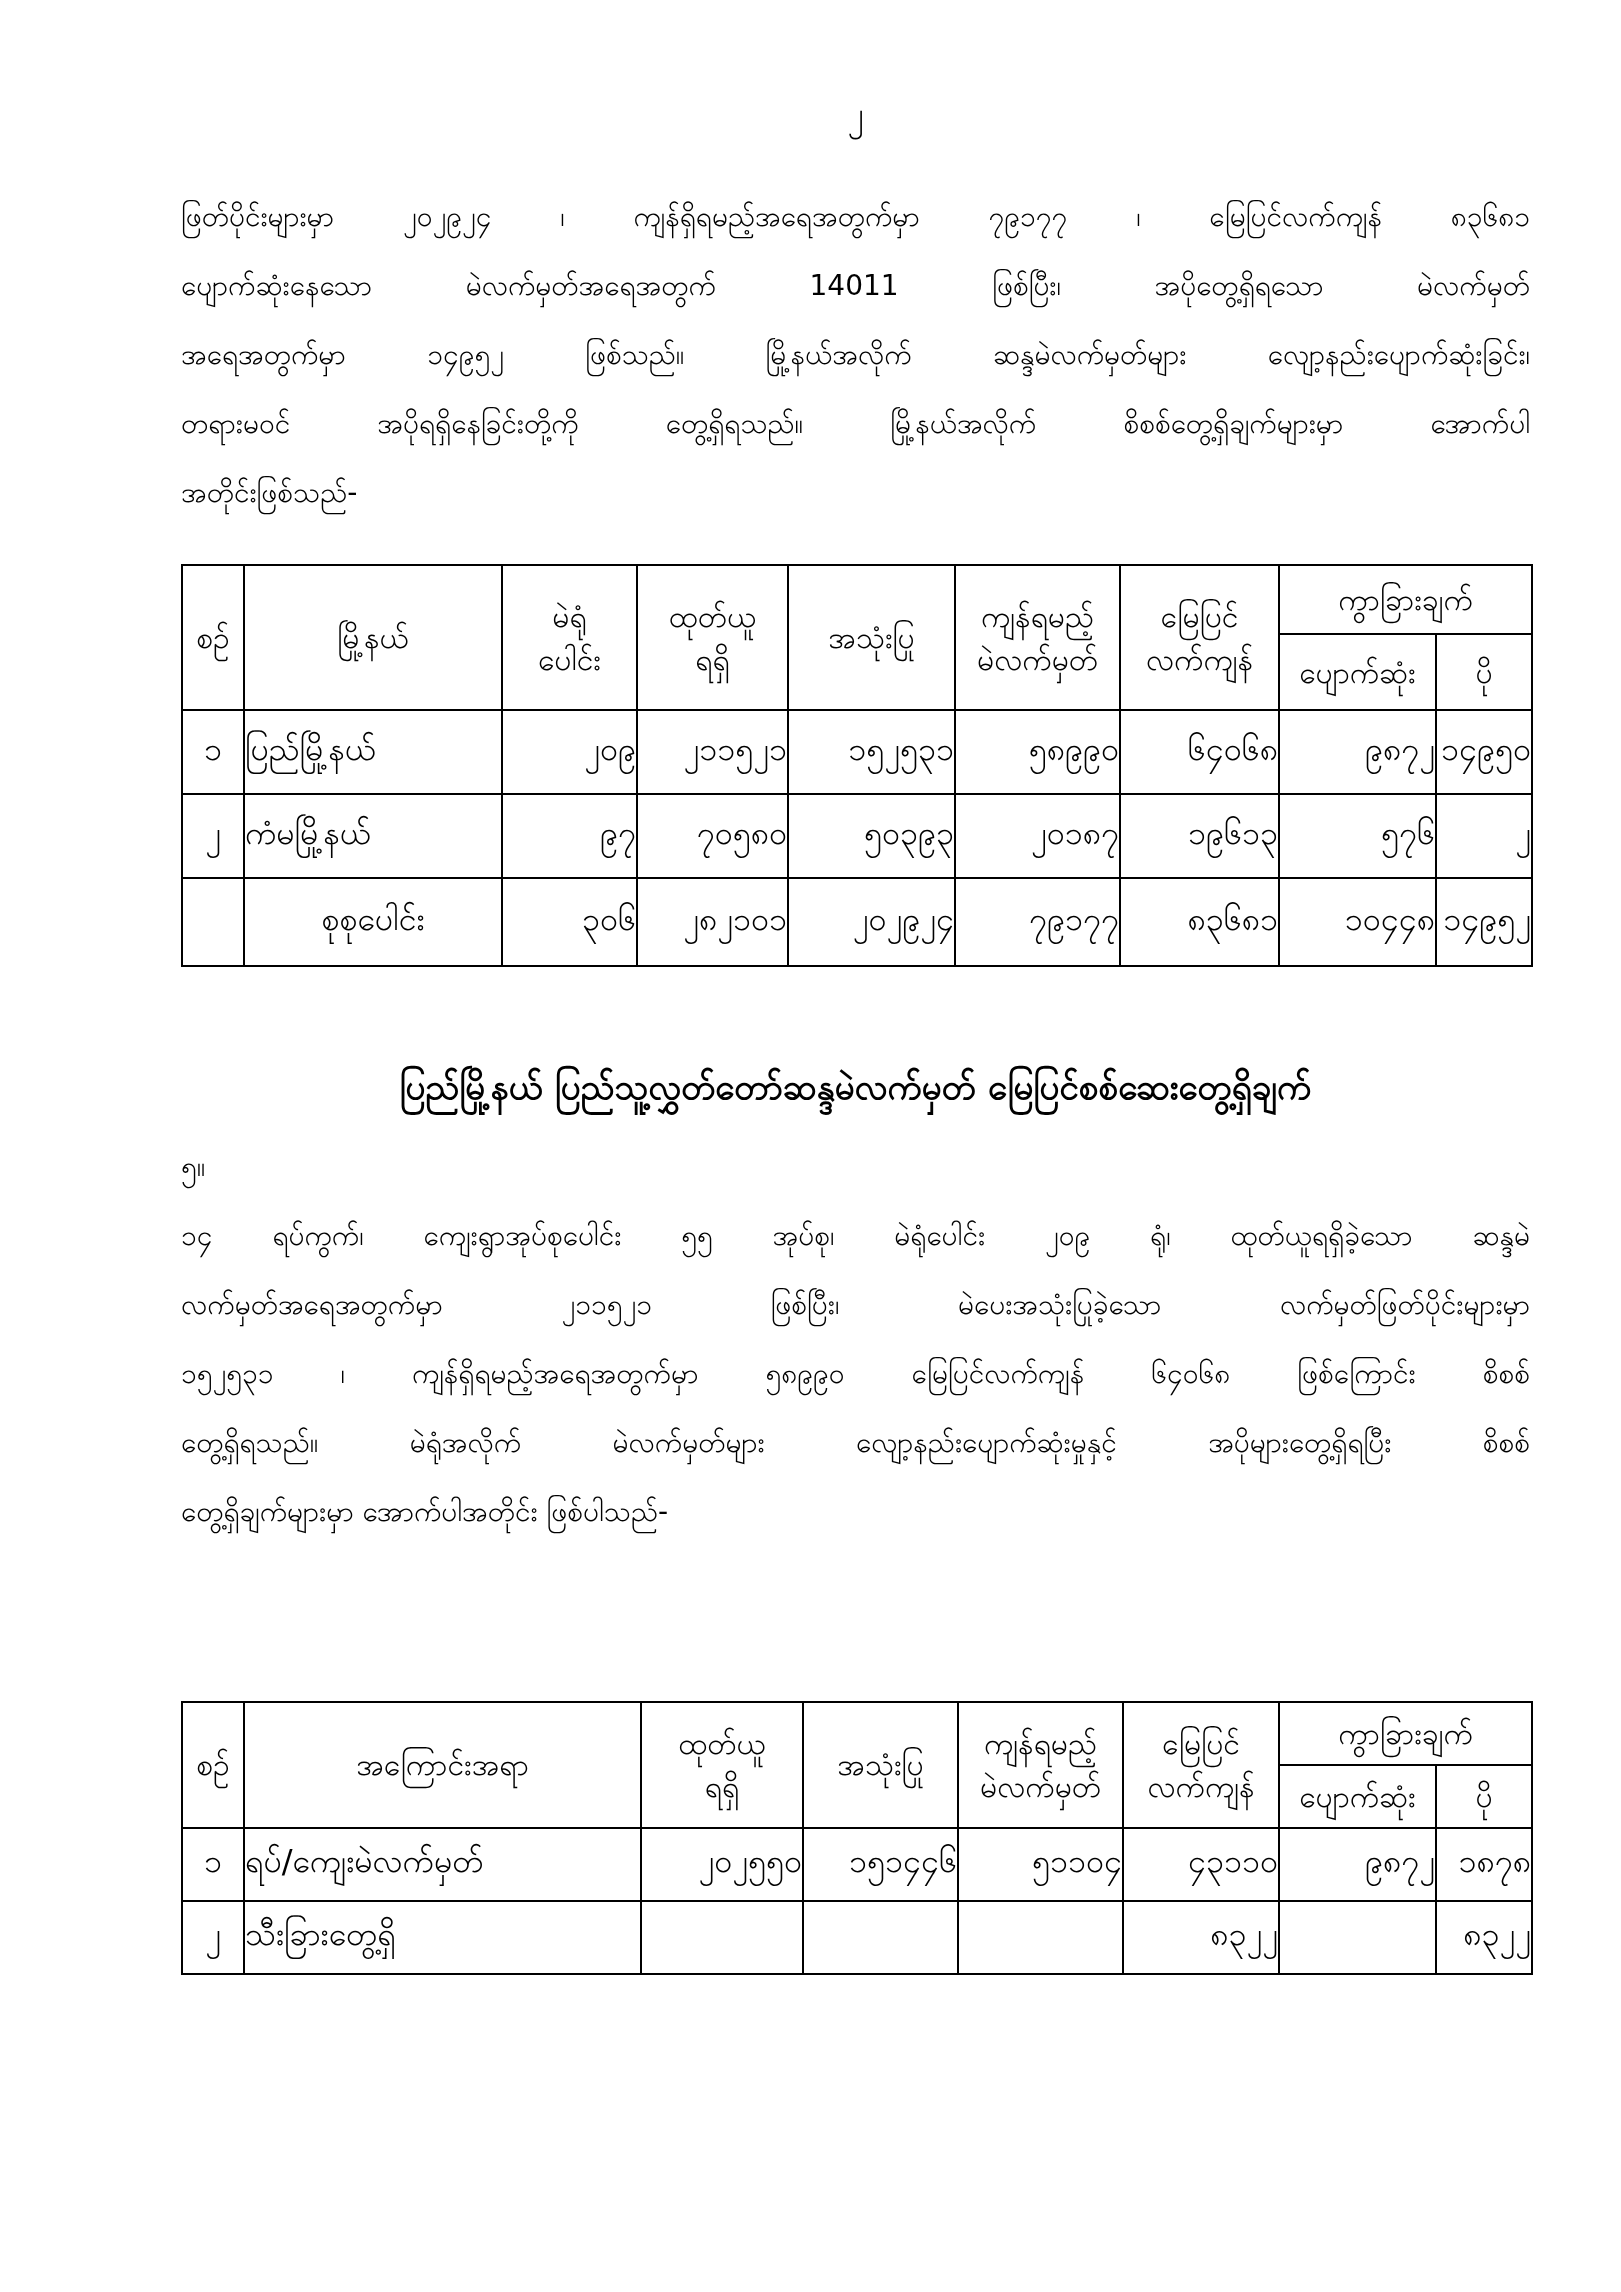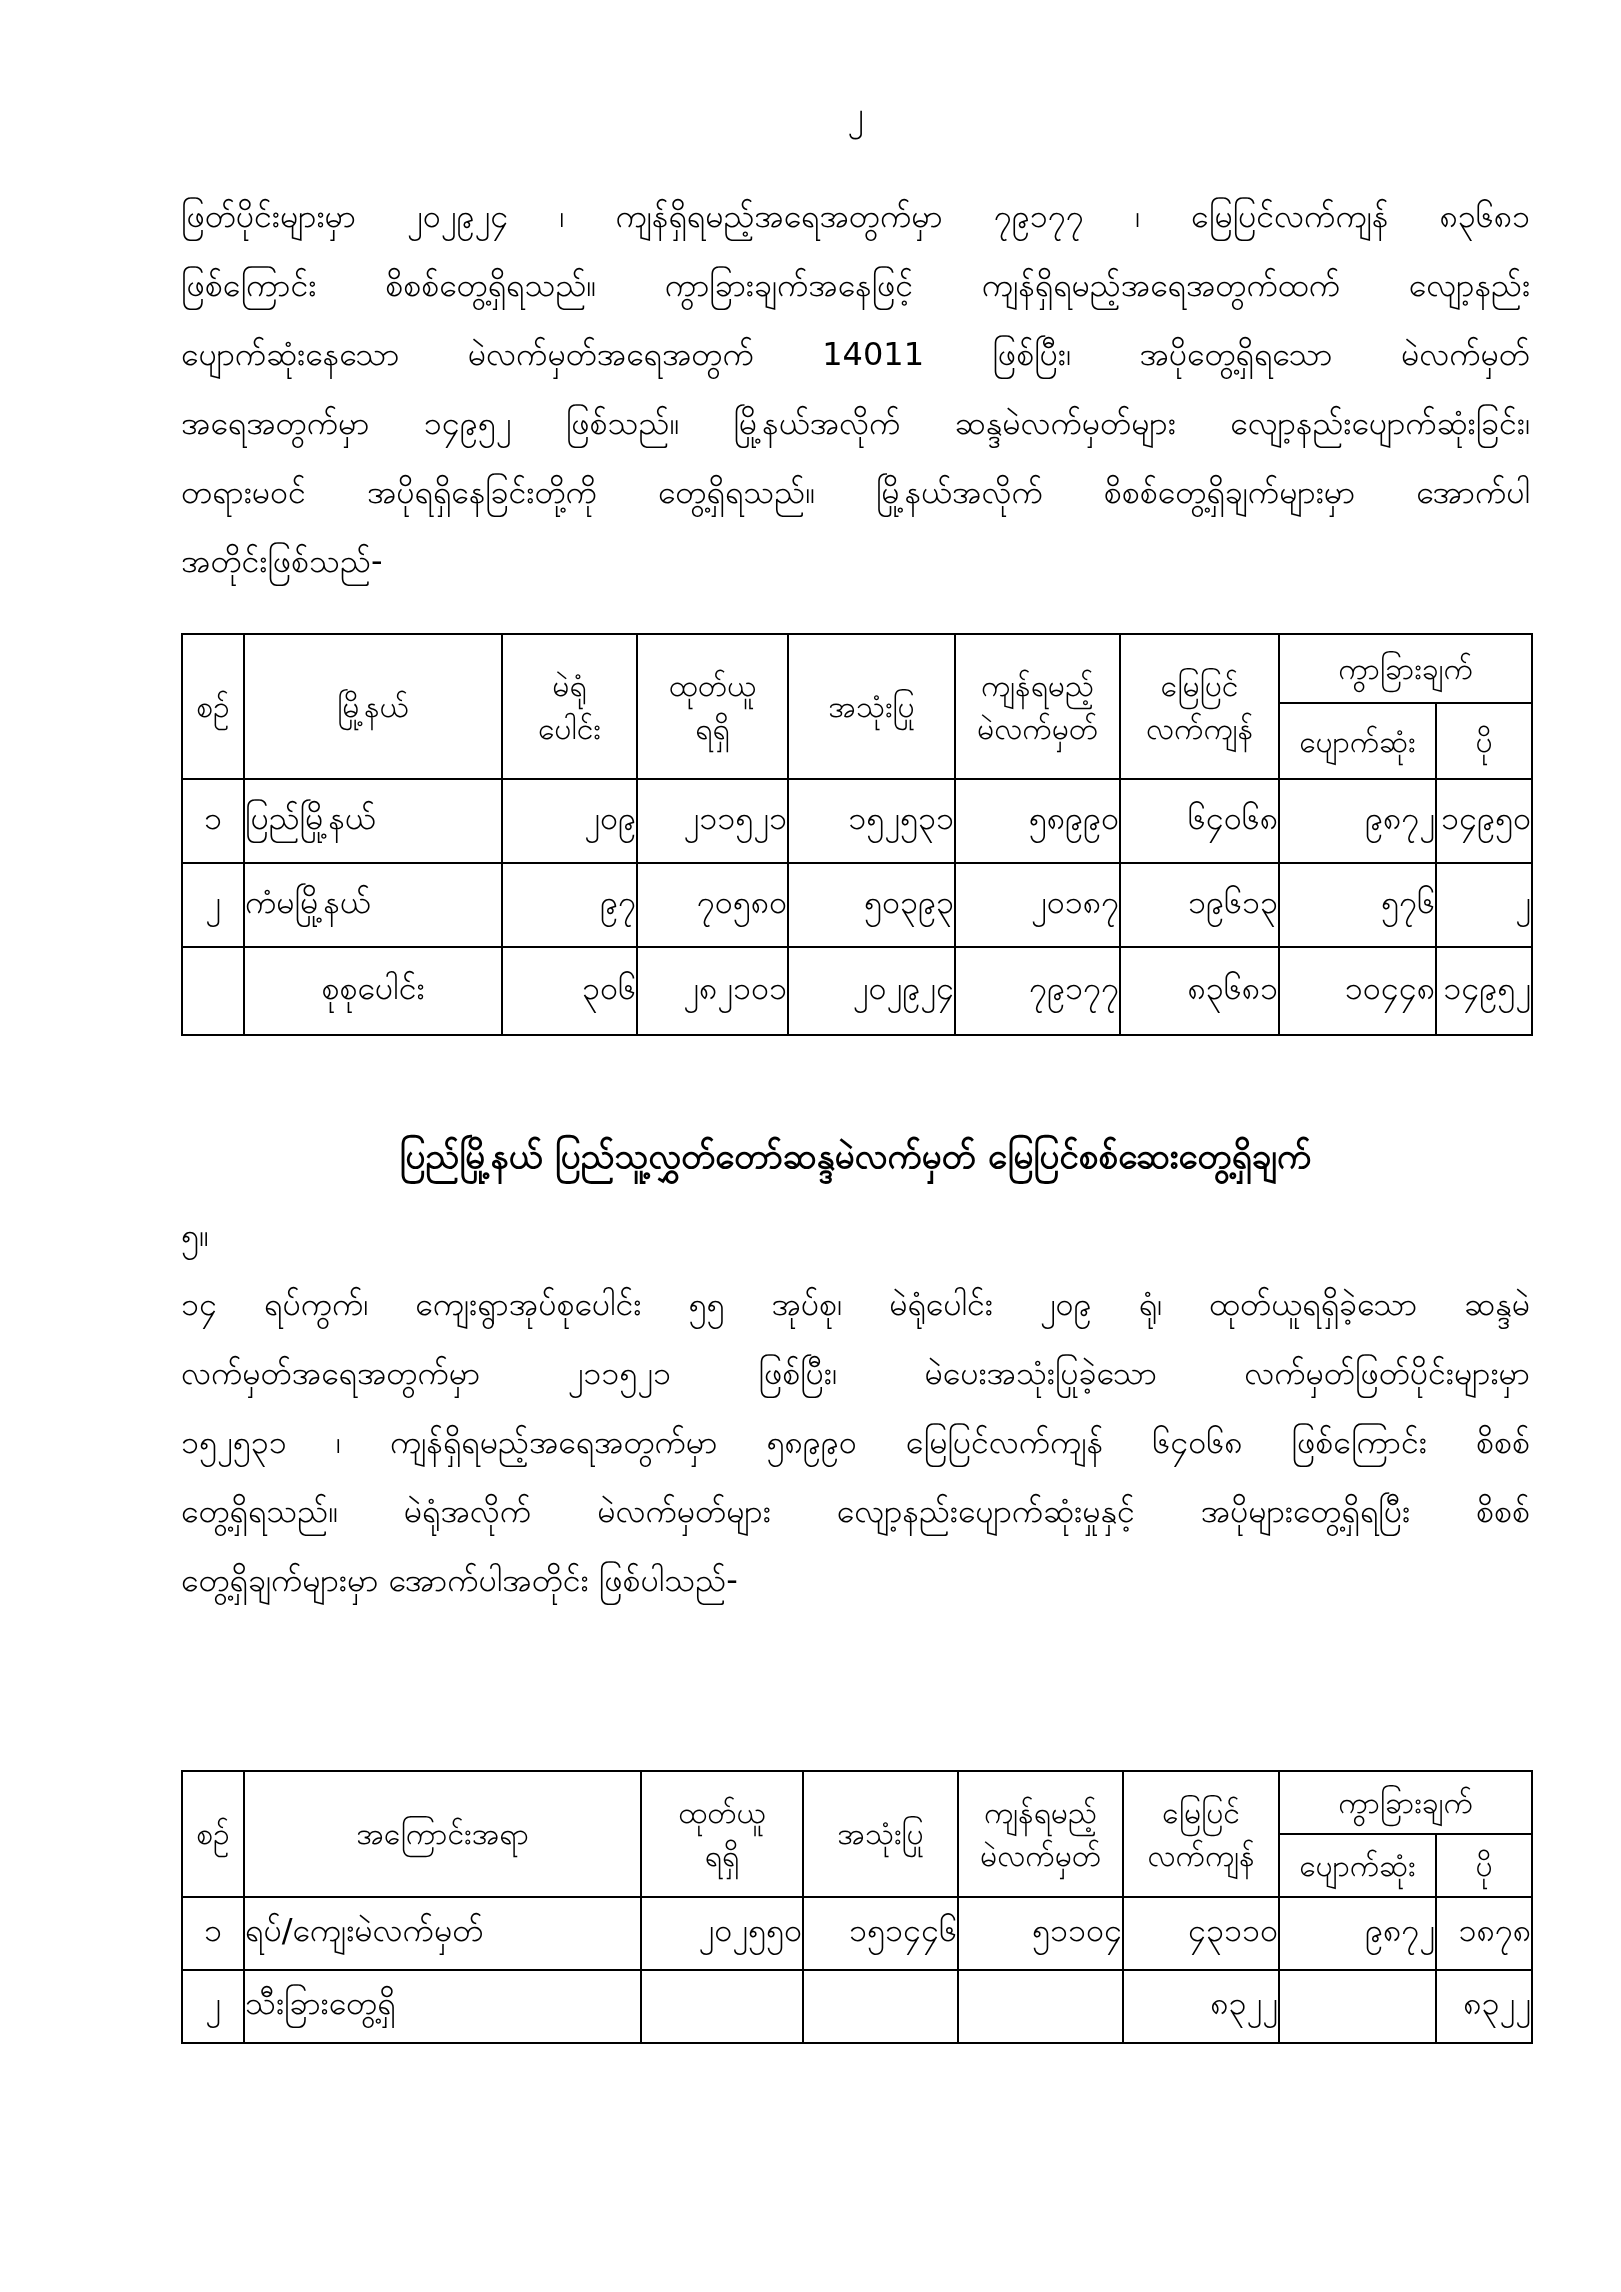--- a/index.html
+++ b/index.html
@@ -19,21 +19,21 @@
     width: 1349px;
     top: 0;
   }
   .page-number {
     margin-top: 84px;
     height: 59px;
     line-height: 59px;
     text-align: center;
     font-size: 33px;
   }
-  .para { font-size: 32px; }
+  .para { font-size: 28px; }
   .para .line {
     height: 69px;
     line-height: 69px;
     white-space: nowrap;
     overflow: hidden;
   }
   .jline { text-align: justify; text-align-last: justify; }
   .lline { text-align: left; }
   .para1 { margin-top: 39px; }
   .heading {
@@ -80,21 +80,20 @@
 </head>
 <body>
 
 <div class="page">
   <div class="content">
 
     <div class="page-number">၂</div>
 
     <div class="para para1">
       <div class="line jline">ဖြတ်ပိုင်းများမှာ ၂၀၂၉၂၄ ၊ ကျန်ရှိရမည့်အရေအတွက်မှာ ၇၉၁၇၇ ၊ မြေပြင်လက်ကျန် ၈၃၆၈၁</div>
-      <div class="line jline">ဖြစ်ကြောင်း စိစစ်တွေ့ရှိရသည်။ ကွာခြားချက်အနေဖြင့် ကျန်ရှိရမည့်အရေအတွက်ထက် လျော့နည်း</div>
       <div class="line jline">ပျောက်ဆုံးနေသော မဲလက်မှတ်အရေအတွက် 14011 ဖြစ်ပြီး၊ အပိုတွေ့ရှိရသော မဲလက်မှတ်</div>
       <div class="line jline">အရေအတွက်မှာ ၁၄၉၅၂ ဖြစ်သည်။ မြို့နယ်အလိုက် ဆန္ဒမဲလက်မှတ်များ လျော့နည်းပျောက်ဆုံးခြင်း၊</div>
       <div class="line jline">တရားမဝင် အပိုရရှိနေခြင်းတို့ကို တွေ့ရှိရသည်။ မြို့နယ်အလိုက် စိစစ်တွေ့ရှိချက်များမှာ အောက်ပါ</div>
       <div class="line lline">အတိုင်းဖြစ်သည်-</div>
     </div>
 
 
     <table class="scan-table table1">
       <colgroup>
         <col style="width:62px">

